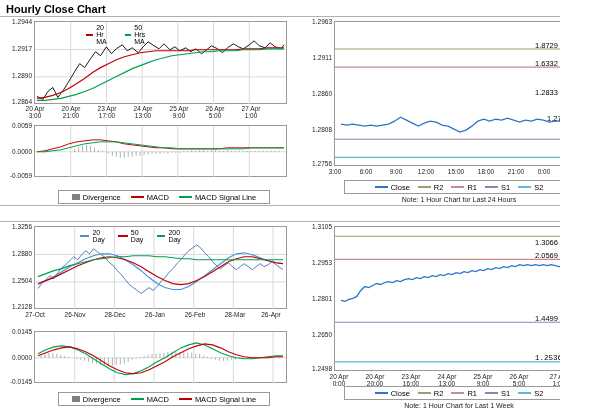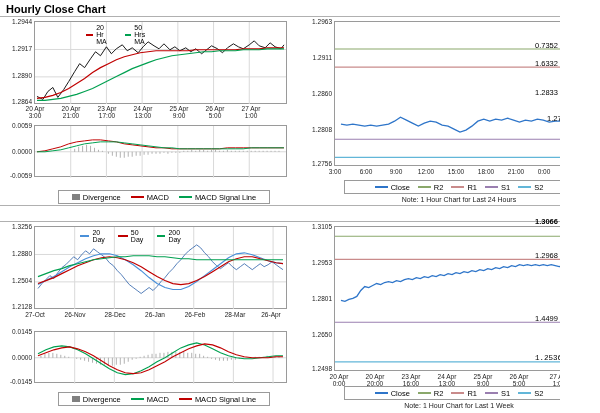--- a/index.html
+++ b/index.html
@@ -206,21 +206,21 @@
         <polyline fill="none" stroke="#2e75c9" stroke-width="1.3" points="6,103 12,104 18,103 24,104 30,105 36,104 42,105 48,104 54,103 60,100 66,96 72,99 78,102 84,105 90,102 96,100 102,101 108,104 114,105 120,108 126,111 132,109 138,105 144,100 150,98 156,100 162,98 168,99 174,97 180,99 186,101 192,99 198,100 204,98 210,99 216,101 222,100 228,100 234,99 240,100 244,101 247,103"></polyline>
       </svg>
     </div>
 
     <div class="ylab" style="left:296px;top:18px;width:36px;">1.2963</div>
     <div class="ylab" style="left:296px;top:54px;width:36px;">1.2911</div>
     <div class="ylab" style="left:296px;top:90px;width:36px;">1.2860</div>
     <div class="ylab" style="left:296px;top:126px;width:36px;">1.2808</div>
     <div class="ylab" style="left:296px;top:160px;width:36px;">1.2756</div>
 
-    <div class="lvl-lab" style="left:535px;top:41px;">0.7352</div>
+    <div class="lvl-lab" style="left:535px;top:41px;">1.8729</div>
     <div class="lvl-lab" style="left:535px;top:59px;">1.6332</div>
     <div class="lvl-lab" style="left:535px;top:88px;">1.2833</div>
     <div class="lvl-lab" style="left:535px;top:114px;margin-left:12px;">1.2794</div>
 
     <div class="xlab" style="left:322px;top:168px;width:26px;">3:00</div>
     <div class="xlab" style="left:353px;top:168px;width:26px;">6:00</div>
     <div class="xlab" style="left:383px;top:168px;width:26px;">9:00</div>
     <div class="xlab" style="left:412px;top:168px;width:28px;">12:00</div>
     <div class="xlab" style="left:442px;top:168px;width:28px;">15:00</div>
     <div class="xlab" style="left:472px;top:168px;width:28px;">18:00</div>
@@ -420,22 +420,22 @@
         <polyline fill="none" stroke="#2e75c9" stroke-width="1.3" points="6,74 10,75 14,73 18,72 22,70 26,64 30,60 34,61 38,59 42,57 46,58 50,56 54,55 58,56 62,54 66,55 70,53 74,52 78,53 82,51 86,52 90,50 94,51 98,49 102,50 106,48 110,49 114,47 118,48 122,46 126,47 130,45 134,46 138,44 142,45 146,43 150,44 154,42 158,43 162,41 166,42 170,40 174,41 178,39 182,40 186,38 190,39 194,38 198,39 202,38 206,39 210,38 214,39 218,38 222,39 226,40 230,39 234,40 238,41 242,40 246,41"></polyline>
       </svg>
     </div>
 
     <div class="ylab" style="left:296px;top:223px;width:36px;">1.3105</div>
     <div class="ylab" style="left:296px;top:259px;width:36px;">1.2953</div>
     <div class="ylab" style="left:296px;top:295px;width:36px;">1.2801</div>
     <div class="ylab" style="left:296px;top:331px;width:36px;">1.2650</div>
     <div class="ylab" style="left:296px;top:365px;width:36px;">1.2498</div>
 
-    <div class="lvl-lab" style="left:535px;top:217px;font-weight:bold;">1.3066</div>
-    <div class="lvl-lab" style="left:535px;top:251px;">1.2968</div>
+    <div class="lvl-lab" style="left:535px;top:238px;">1.3066</div>
+    <div class="lvl-lab" style="left:535px;top:251px;">2.0569</div>
     <div class="lvl-lab" style="left:535px;top:314px;">1.4499</div>
     <div class="lvl-lab" style="left:535px;top:354px;font-family:Liberation Mono, monospace;">1.2536</div>
 
     <div class="xlab2" style="left:320px;top:373px;width:38px;">
       <div>20 Apr</div>
       <div>0:00</div>
     </div>
     <div class="xlab2" style="left:356px;top:373px;width:38px;">
       <div>20 Apr</div>
       <div>20:00</div>

